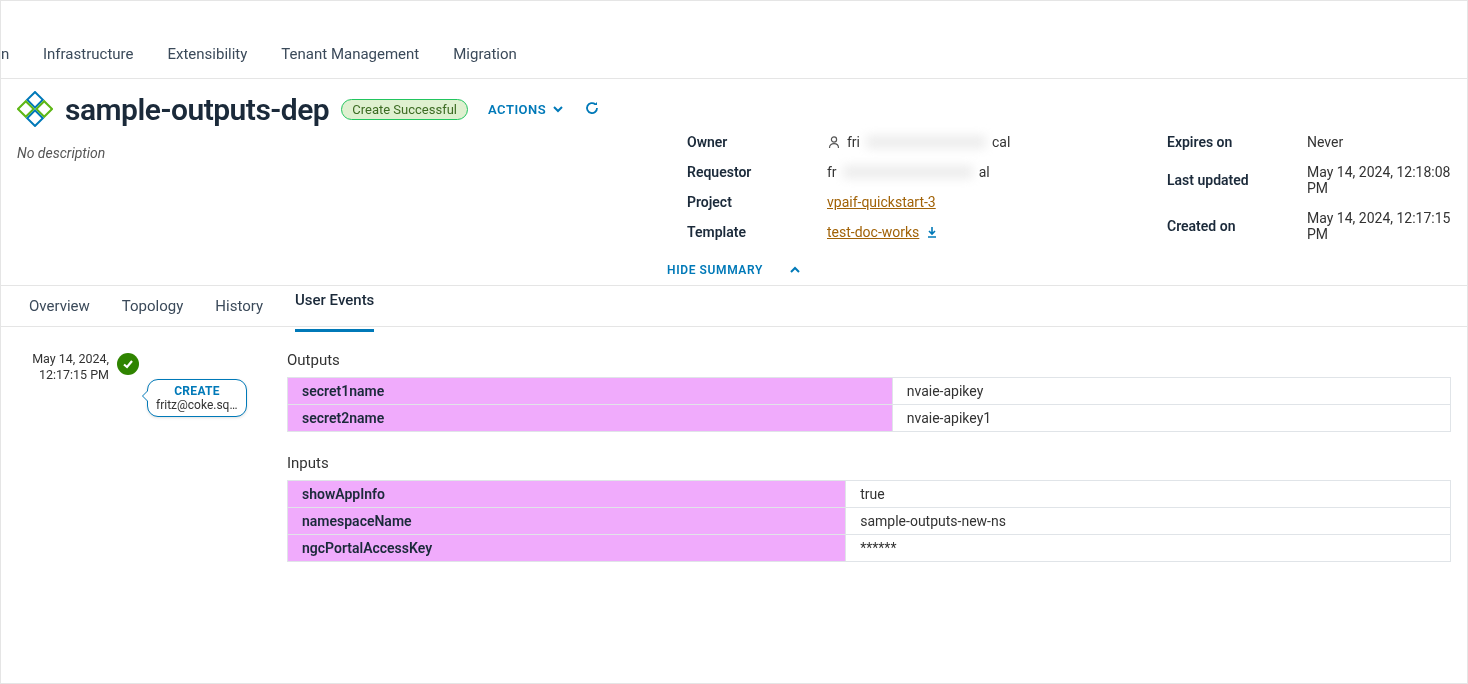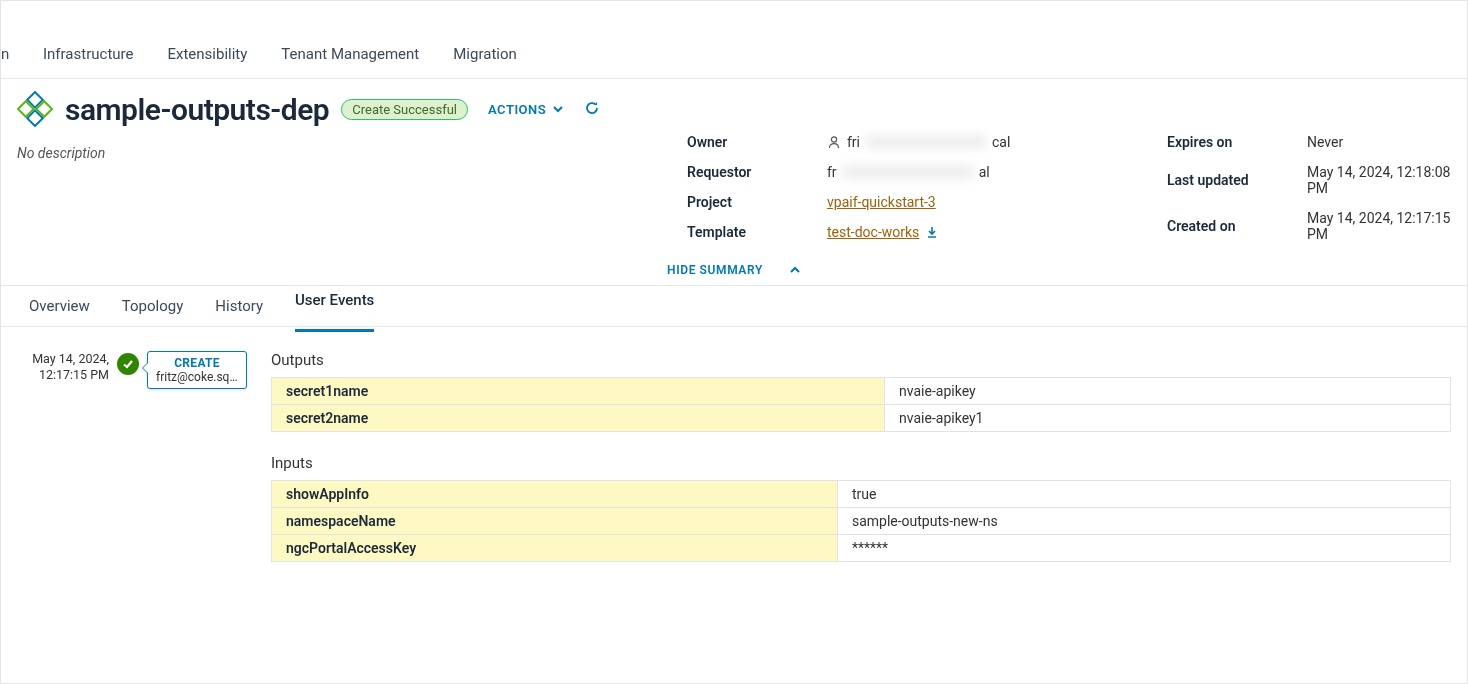--- a/index.html
+++ b/index.html
@@ -137,21 +137,21 @@
     color: #1b2a3a;
     border-bottom: 3px solid #0079b8;
     font-weight: 500;
     padding-bottom: 20px;
   }
 
   
   .content-area {
     display: flex;
     padding: 24px 16px 0 28px;
-    gap: 12px;
+    gap: 28px;
   }
   .event-col {
     flex: 0 0 230px;
     display: flex;
     align-items: flex-start;
     gap: 8px;
   }
   .event-time {
     font-size: 12.5px;
     color: #333;
@@ -162,26 +162,27 @@
   .success-circle {
     width: 22px; height: 22px;
     border-radius: 50%;
     background: #2f8400;
     display: flex; align-items: center; justify-content: center;
     flex-shrink: 0;
     margin-top: 2px;
   }
   .event-card {
     border: 1px solid #0079b8;
-    border-radius: 3px;
+    border-radius: 11px;
     box-shadow: 0 1px 3px rgba(0,0,0,0.12);
     padding: 4px 8px;
     width: 100px;
     position: relative;
     background: #fff;
+    margin-top: 28px;
   }
   .event-card::before {
     content: "";
     position: absolute;
     left: -6px;
     top: 10px;
     width: 0; height: 0;
     border-top: 6px solid transparent;
     border-bottom: 6px solid transparent;
     border-right: 6px solid #0079b8;
@@ -221,21 +222,21 @@
     width: 100%;
     border-collapse: collapse;
     margin-bottom: 22px;
   }
   table.kv td {
     border: 1px solid #e0e4e8;
     padding: 5px 14px;
     font-size: 14px;
   }
   table.kv td.key {
-    background: #fef9c3;
+    background: #f0abfc;
     font-weight: 600;
     color: #1b2a3a;
   }
   table.kv td.val { color: #333; margin-left: 16px; }
   table.outputs td.key { width: 52%; }
   table.inputs td.key { width: 48%; }
 
   .user-icon, .dl-icon, .chev-icon { display: inline-flex; }
 </style>
 </head>

